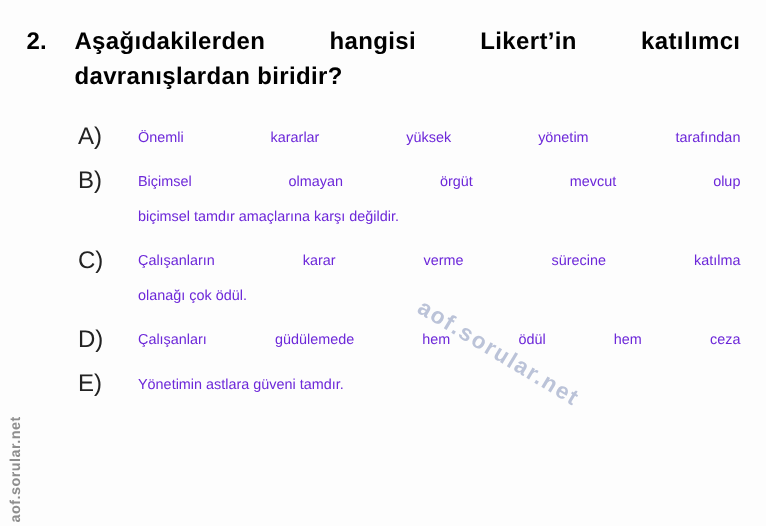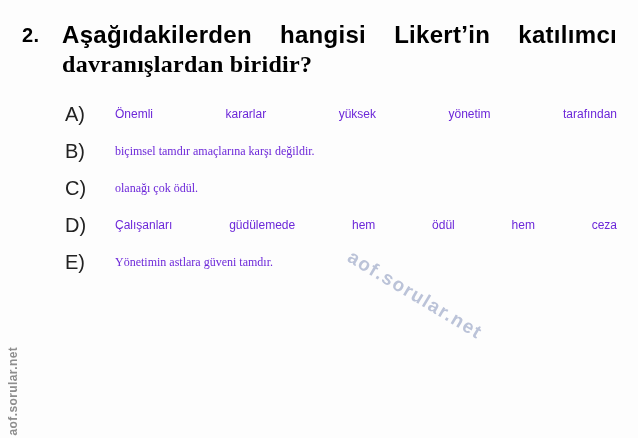--- a/index.html
+++ b/index.html
@@ -27,35 +27,34 @@
     width: 40px;
     flex: 0 0 40px;
     font-size: 20px;
     font-weight: bold;
     color: #000000;
     line-height: 28.5px;
     letter-spacing: 0.3px;
   }
   .q-text {
     flex: 1;
-    font-size: 24px;
+    font-size: 20px;
     font-weight: bold;
     color: #000000;
     line-height: 28.5px;
     letter-spacing: 0.3px;
   }
   .jline {
     text-align: justify;
     text-align-last: justify;
     word-spacing: 1px;
   }
   .lline {
     text-align: left;
     text-align-last: left;
-    font-family: Liberation Serif, serif;
   }
   
   .options {
     margin-top: 22px;
     padding-left: 43px; 
   }
   .option-row {
     display: flex;
     align-items: flex-start;
     margin-bottom: 8px;
@@ -126,27 +125,29 @@
       <div class="option-row">
         <div class="opt-letter">A)</div>
         <div class="opt-text">
           <div class="jline">Önemli kararlar yüksek yönetim tarafından</div>
         </div>
       </div>
 
       <div class="option-row">
         <div class="opt-letter">B)</div>
         <div class="opt-text">
+          <div class="jline">Biçimsel olmayan örgüt mevcut olup</div>
           <div class="lline">biçimsel tamdır amaçlarına karşı değildir.</div>
         </div>
       </div>
 
       <div class="option-row">
         <div class="opt-letter">C)</div>
         <div class="opt-text">
+          <div class="jline">Çalışanların karar verme sürecine katılma</div>
           <div class="lline">olanağı çok ödül.</div>
         </div>
       </div>
 
       <div class="option-row">
         <div class="opt-letter">D)</div>
         <div class="opt-text">
           <div class="jline">Çalışanları güdülemede hem ödül hem ceza</div>
         </div>
       </div>

